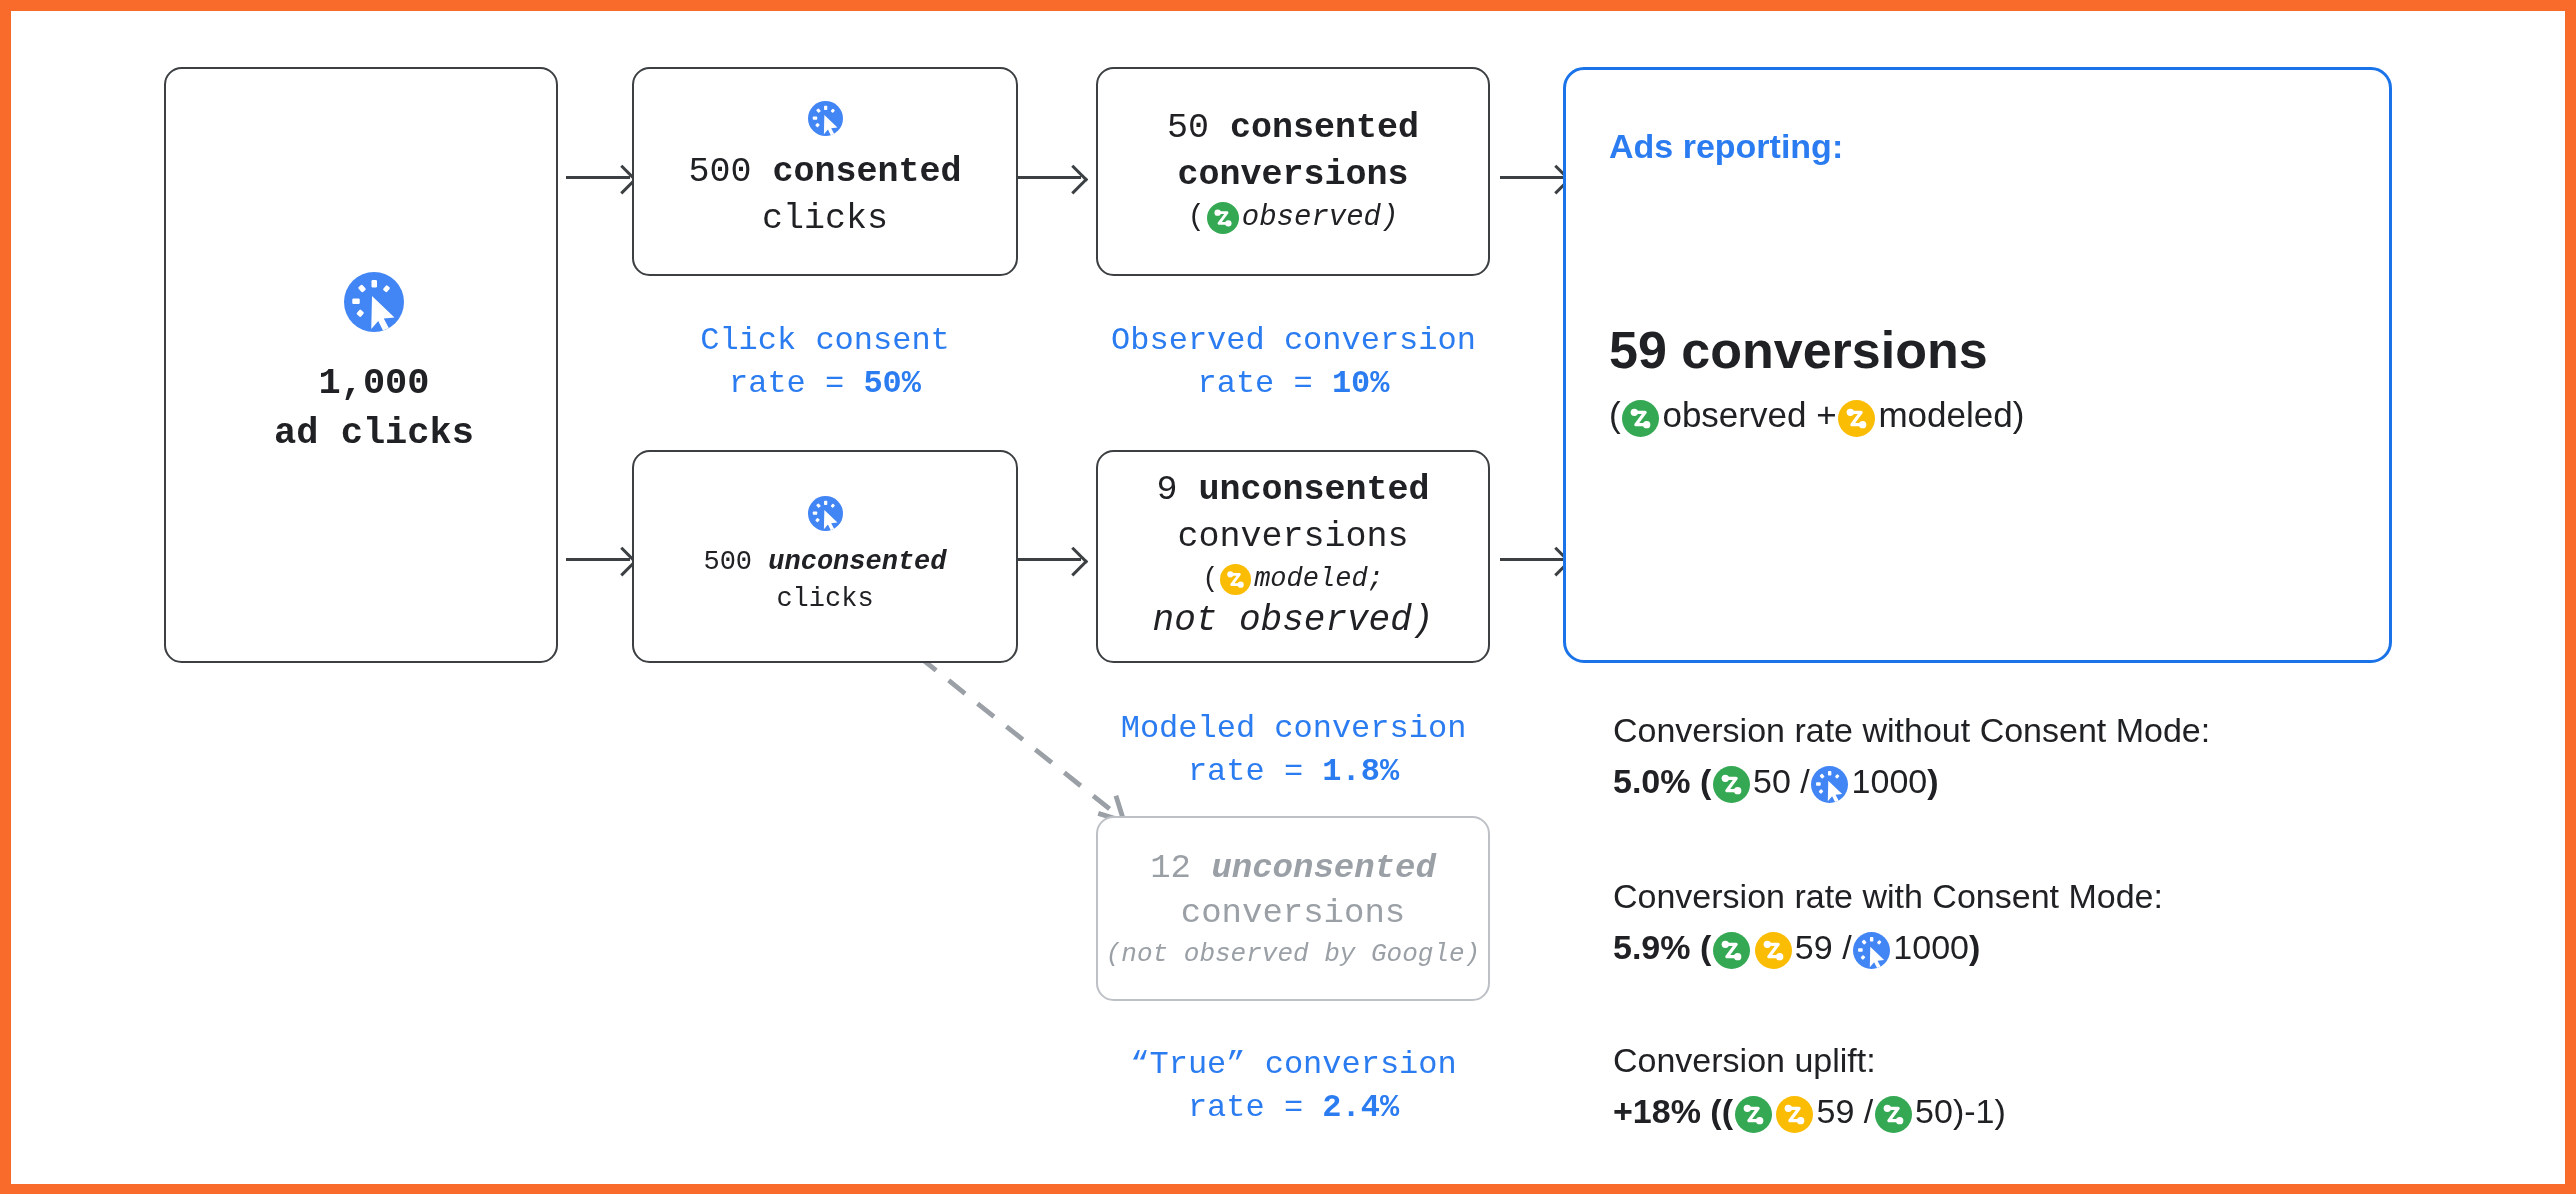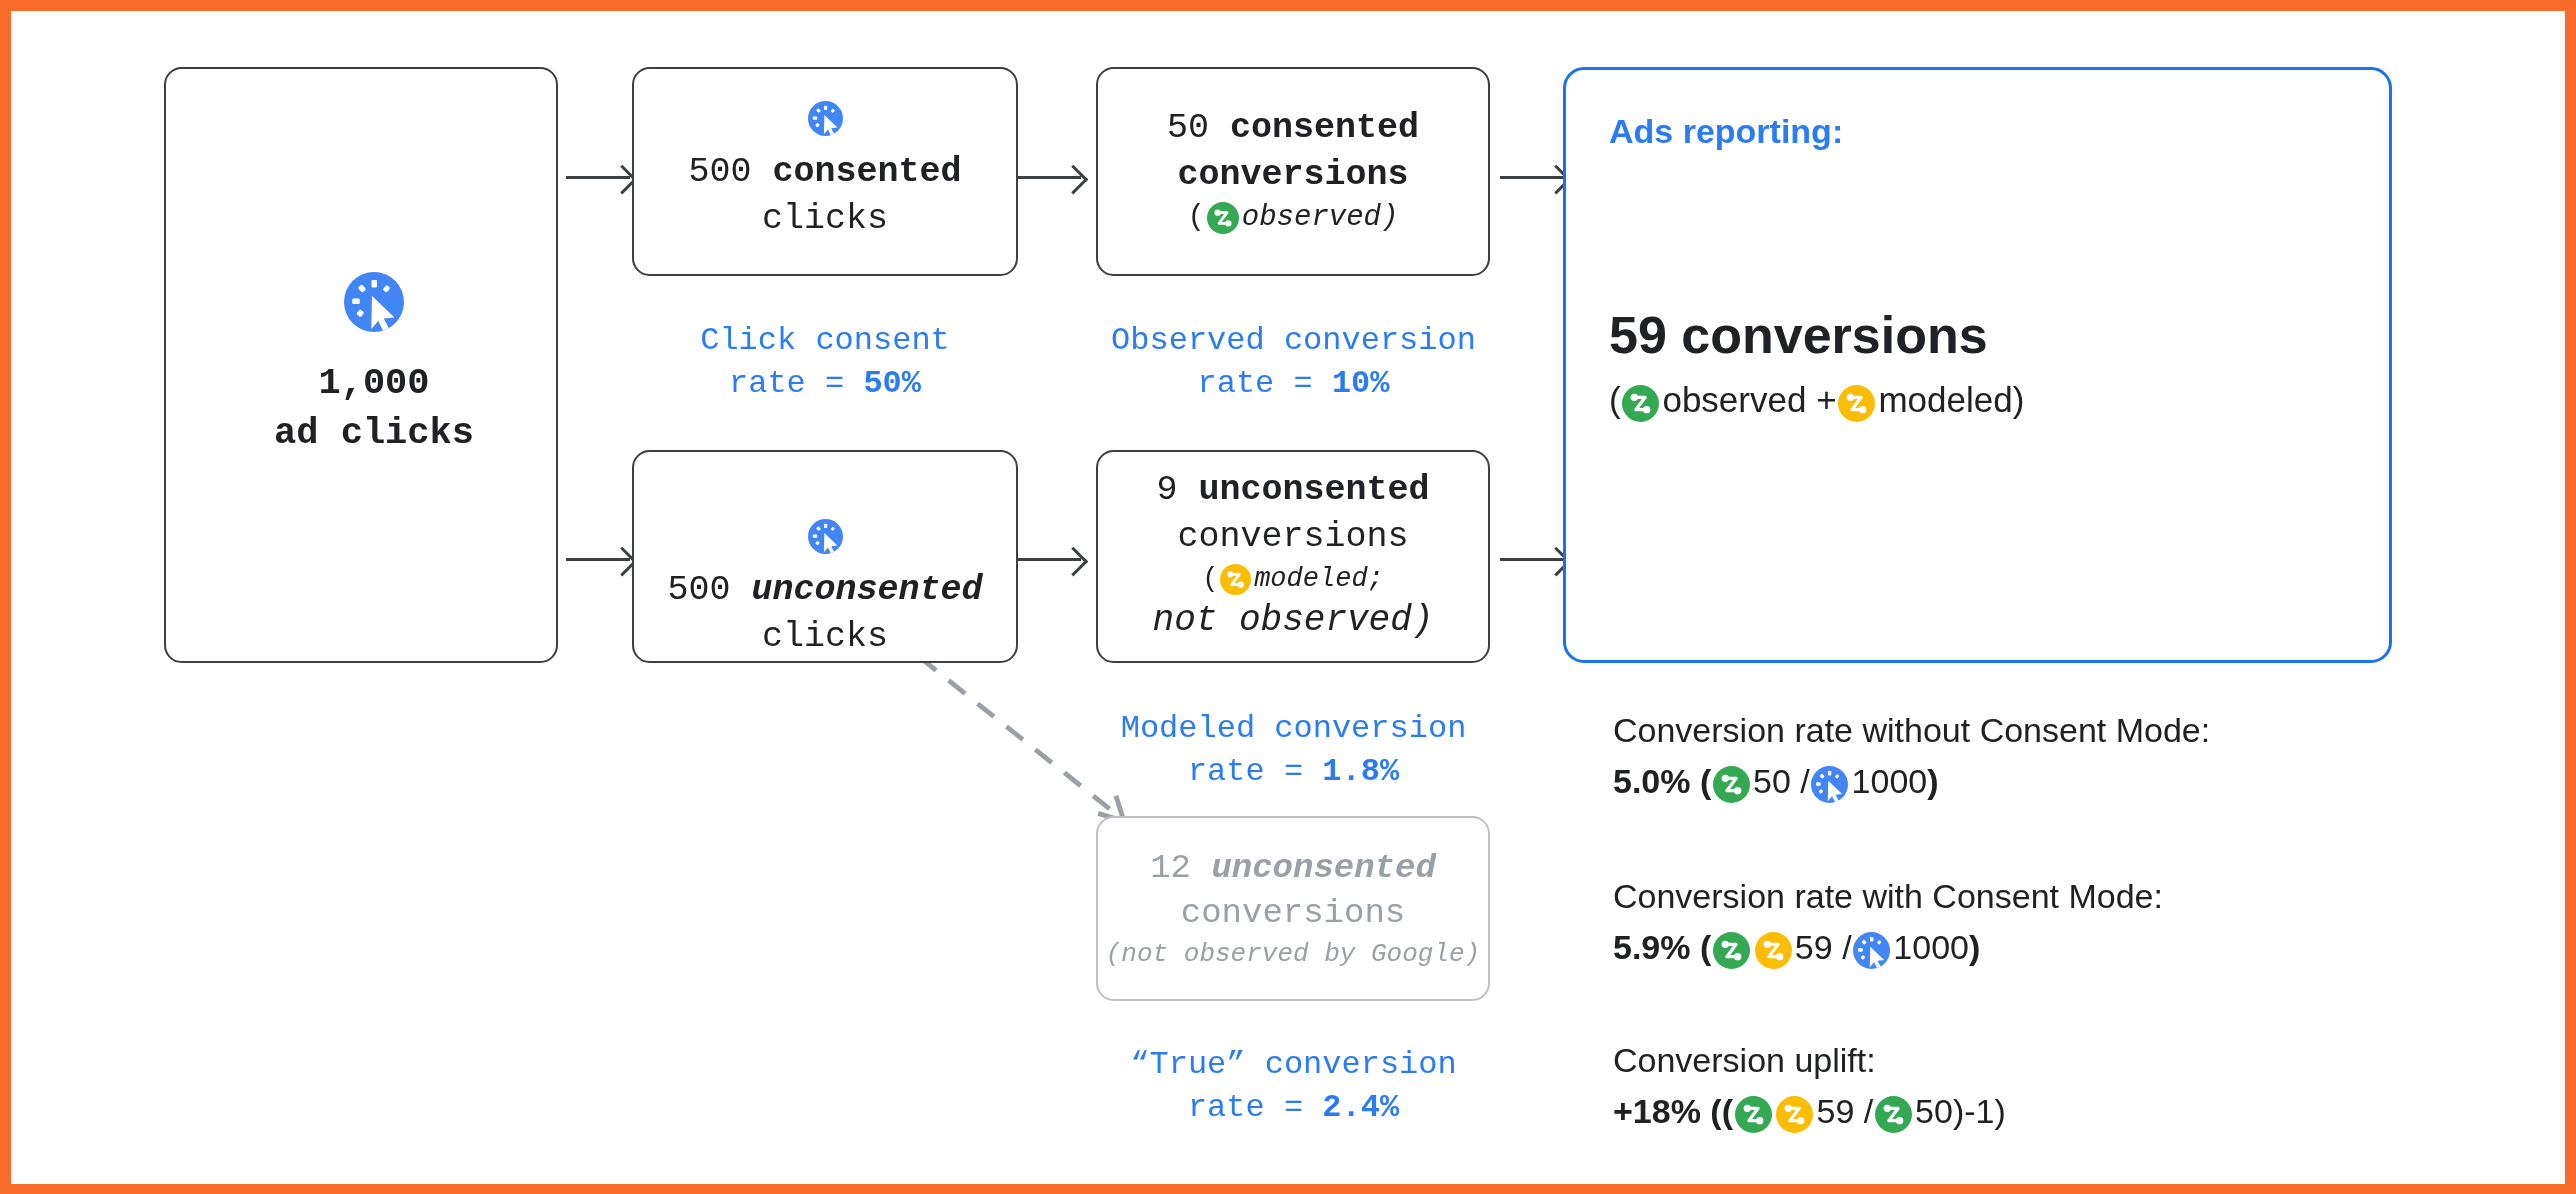--- a/index.html
+++ b/index.html
@@ -157,21 +157,21 @@
       <span class="b-line">clicks</span>
     </div>
 
     <div class="caption" style="left:621px; top:308px; width:386px;">
       <span class="b-line">Click consent</span>
       <span class="b-line">
         <span>rate = </span><span class="val">50%</span>
       </span>
     </div>
 
-    <div class="box" style="left:621px; top:439px; width:386px; height:213px; font-size:35px;justify-content:flex-end;">
+    <div class="box" style="left:621px; top:439px; width:386px; height:213px; font-size:27px;">
       <span class="icon-badge" style="width:35px;height:35px;background:#4285f4;margin-bottom:13px;">
         <svg viewBox="0 0 24 24">
           <g fill="#ffffff">
             <rect x="11.0" y="3.2" width="2.2" height="3.0" rx="0.5"></rect>
             <rect x="6.1" y="5.3" width="2.2" height="2.6" rx="0.5" transform="rotate(-42 7.2 6.6)"></rect>
             <rect x="16.0" y="5.5" width="2.0" height="2.4" rx="0.5" transform="rotate(42 17 6.7)"></rect>
             <rect x="3.3" y="10.6" width="3.0" height="2.2" rx="0.5"></rect>
             <rect x="5.4" y="15.3" width="2.2" height="2.4" rx="0.5" transform="rotate(42 6.5 16.5)"></rect>
             <path d="M11.2 9.6 L20.2 18.2 L15.9 18.6 L17.9 22.4 L15.6 23.4 L13.7 19.6 L10.9 22.8 Z"></path>
           </g>
@@ -246,21 +246,21 @@
       <span class="b-line ital-n" style="font-size:26px;">(not observed by Google)</span>
     </div>
 
     <div class="caption" style="left:1061px; top:1032px; width:443px;">
       <span class="b-line">“True” conversion</span>
       <span class="b-line">
         <span>rate = </span><span class="val">2.4%</span>
       </span>
     </div>
 
-    <div class="box accent" style="left:1552px; top:56px; width:829px; height:596px; padding:39px 43px;">
+    <div class="box accent" style="left:1552px; top:56px; width:829px; height:596px; padding:54px 43px;">
       <span style="color:#2b7cf0; font-size:34px; font-weight:600;">Ads reporting:</span>
 
       <div style="margin-top:149px; text-align:left; width:100%;">
         <div style="font-size:52px; font-weight:700; color:#202124; line-height:1.2;">
           <span>59</span>
           <span>conversions</span>
         </div>
         <div style="font-size:35px; color:#202124; margin-top:11.3px; white-space:nowrap;">
           <span>(</span><span class="icon-badge ic-inline" style="width:37px;height:37px;background:#34a853;">
             <svg viewBox="0 0 24 24">

